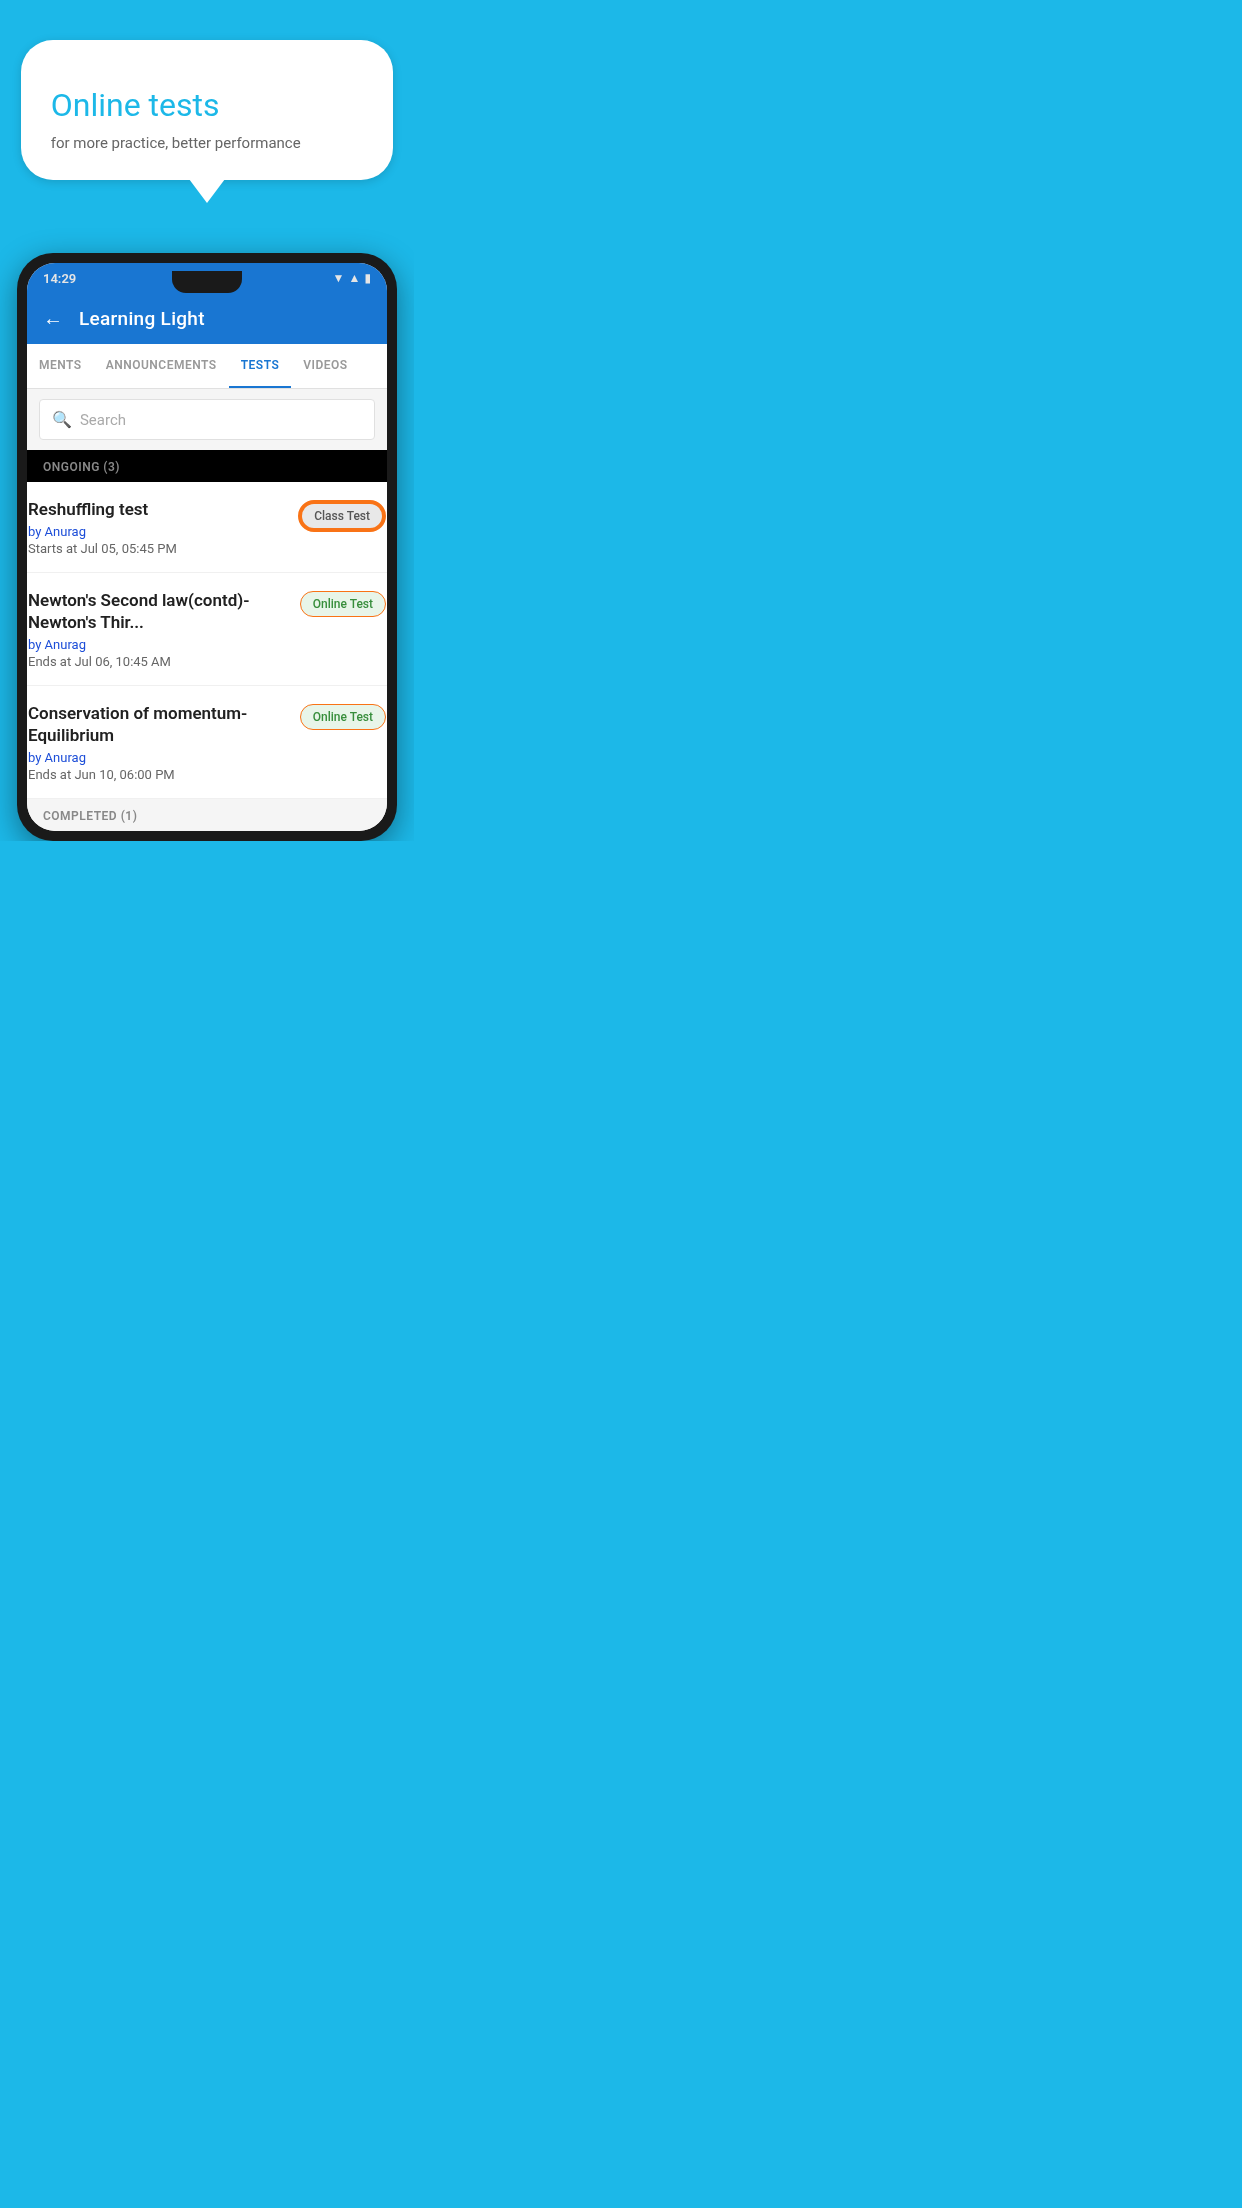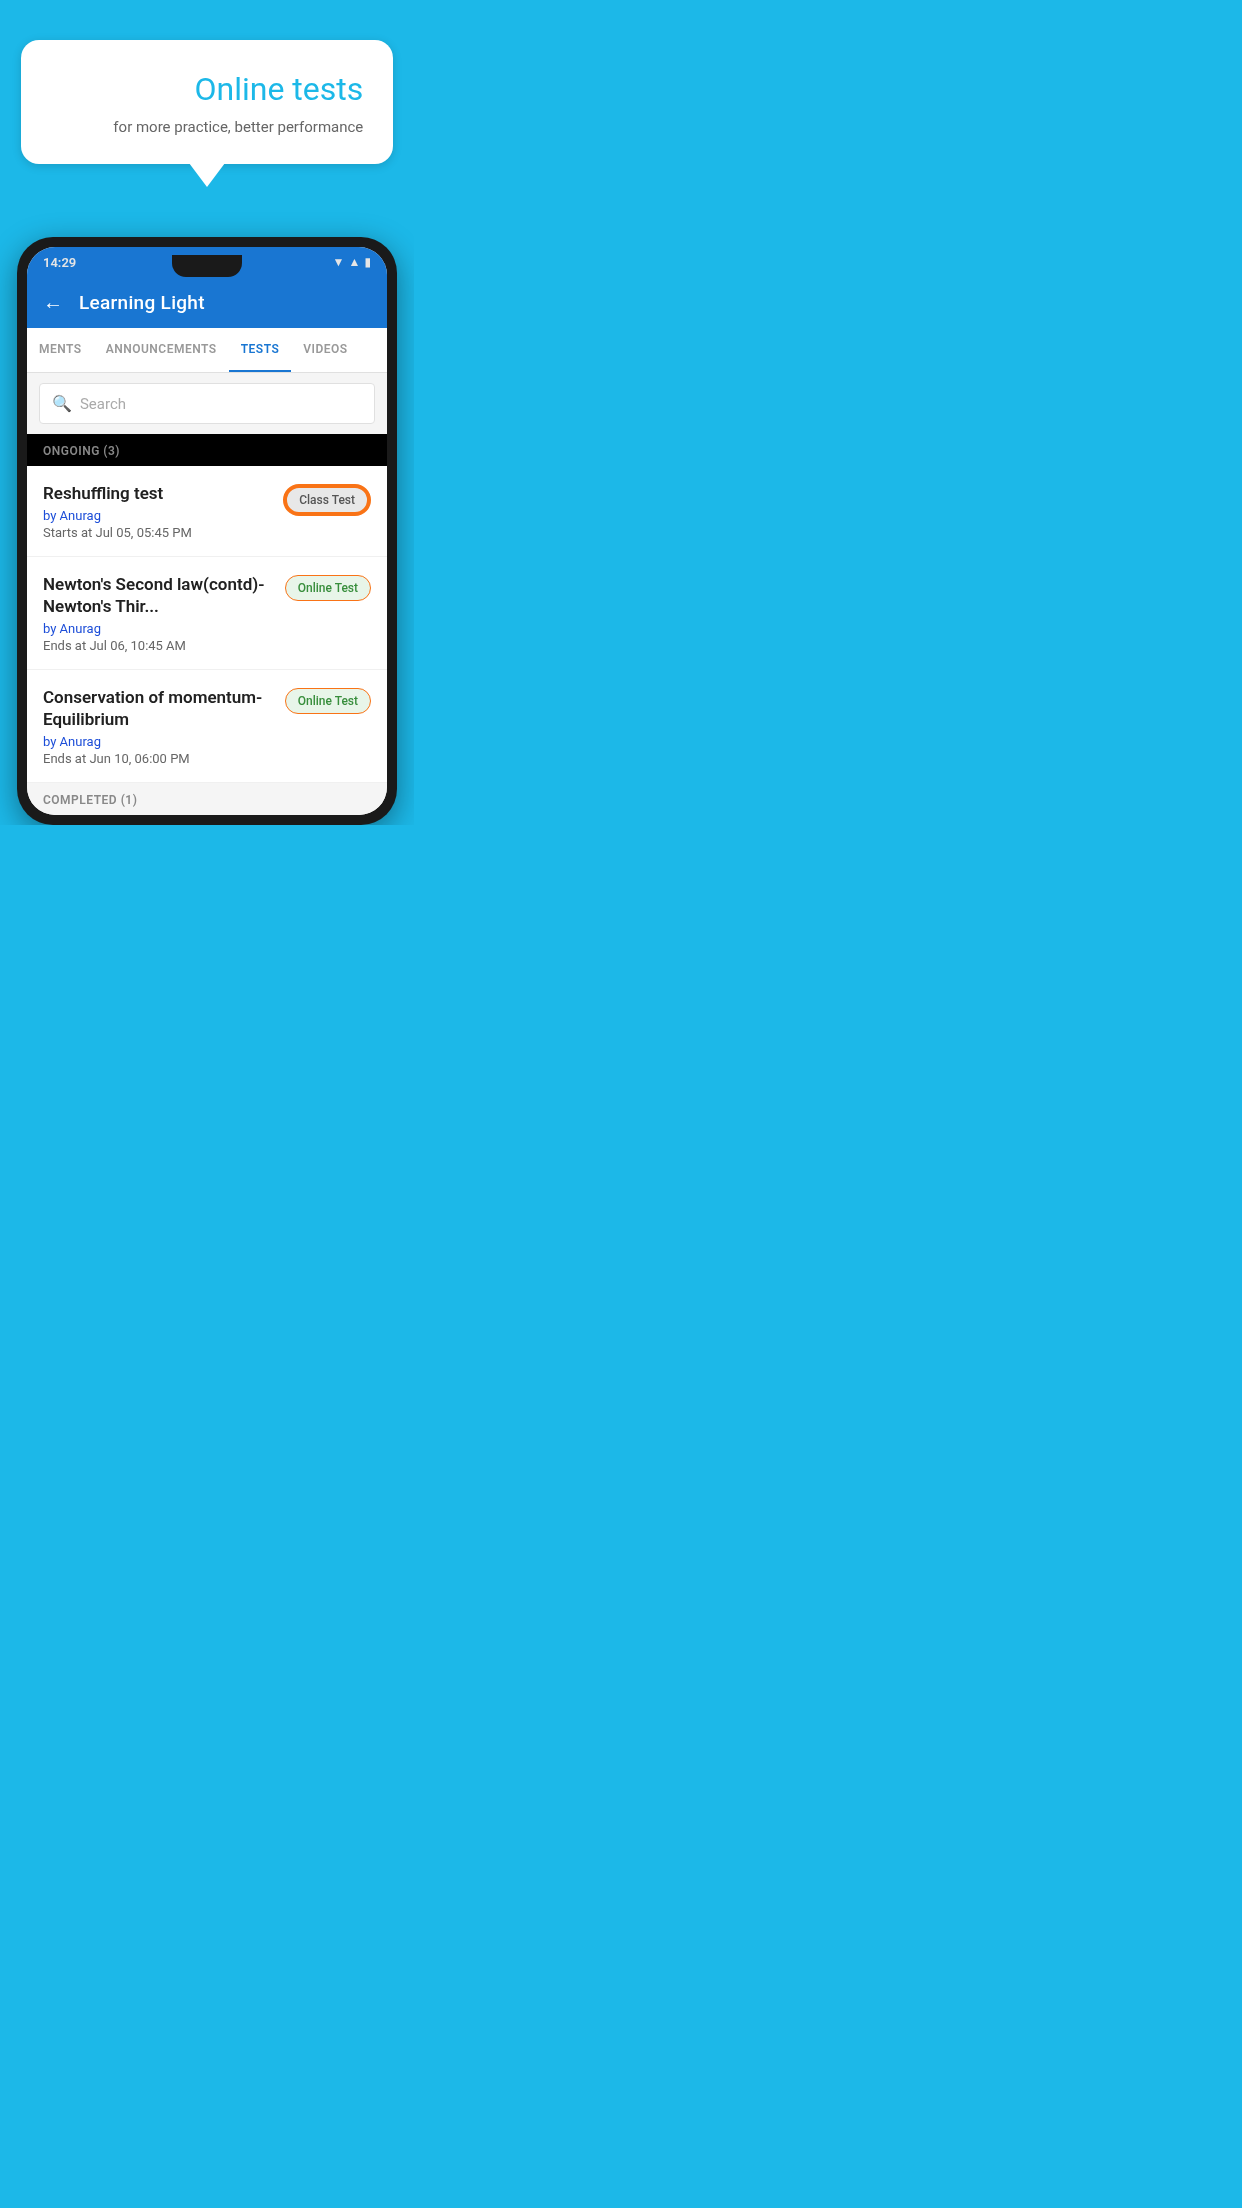--- a/index.html
+++ b/index.html
@@ -20,23 +20,23 @@
     .speech-bubble-container {
       width: 90%;
       margin: 40px auto 20px;
       display: flex;
       flex-direction: column;
       align-items: center;
     }
 
     .speech-bubble {
       background: white;
-      border-radius: 18px;
-      padding: 30px 30px 28px;
-      text-align: right;
+      border-radius: 32px;
+      padding: 46px 30px 28px;
+      text-align: left;
       box-shadow: 0 2px 10px rgba(0,0,0,0.15);
       width: 100%;
     }
 
     .speech-bubble-title {
       color: #1cb8e8;
       font-size: 32px;
       font-weight: 400;
       margin-bottom: 10px;
     }
@@ -192,21 +192,21 @@
       color: #888;
       letter-spacing: 0.5px;
     }
 
     
     .test-list {
       background: white;
     }
 
     .test-item {
-      padding: 16px 16px;
+      padding: 16px 1px;
       border-bottom: 1px solid #f0f0f0;
       display: flex;
       justify-content: space-between;
       align-items: flex-start;
       gap: 13px;
     }
 
     .test-info {
       flex: 1;
     }

